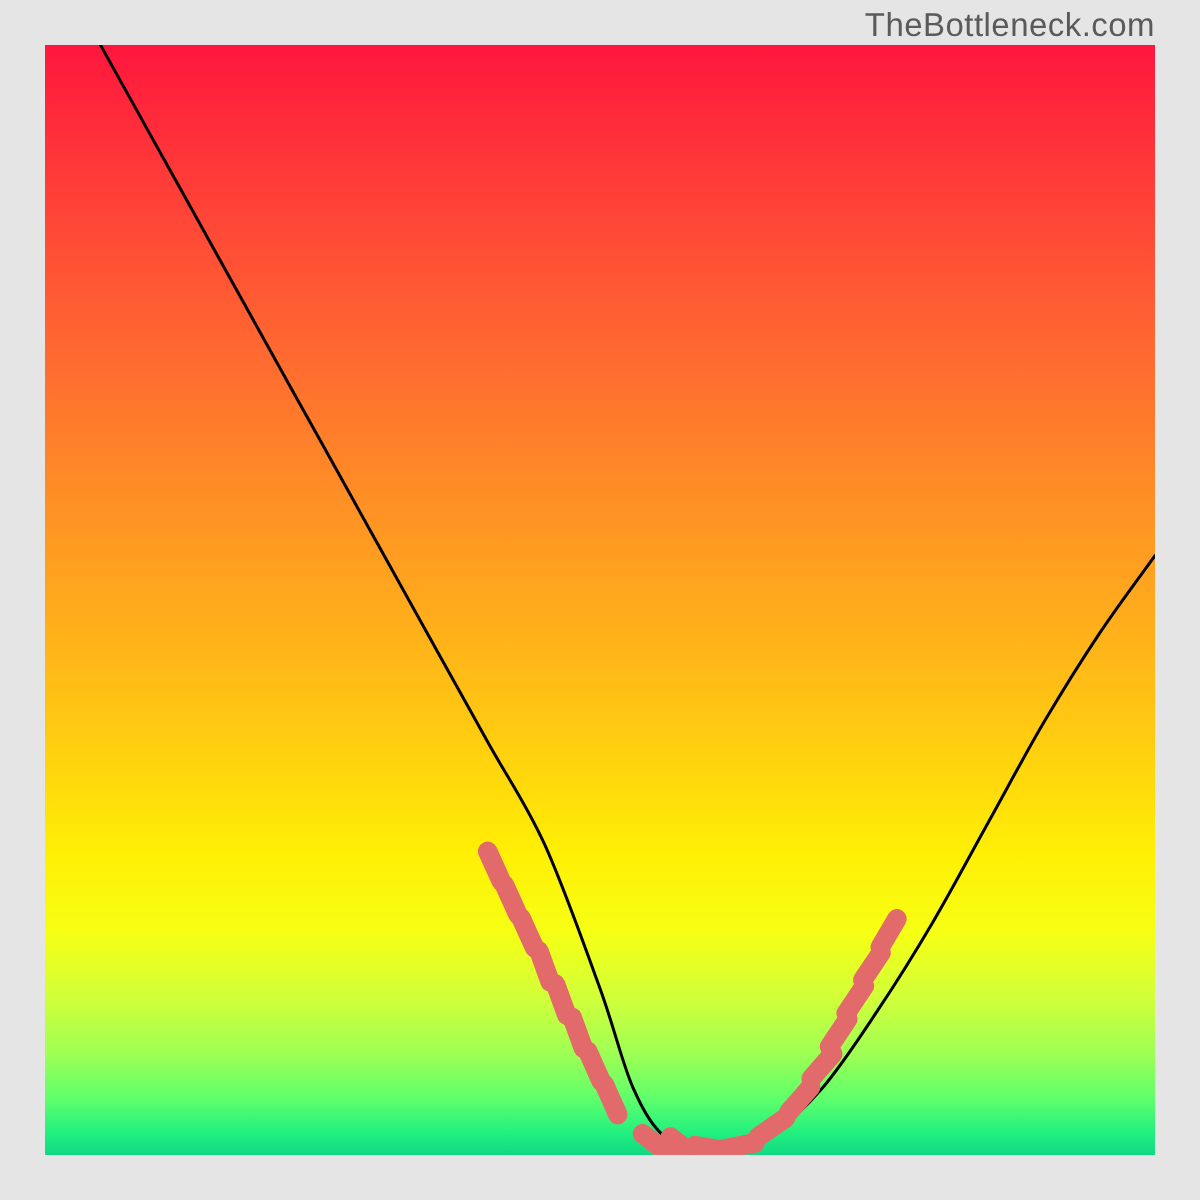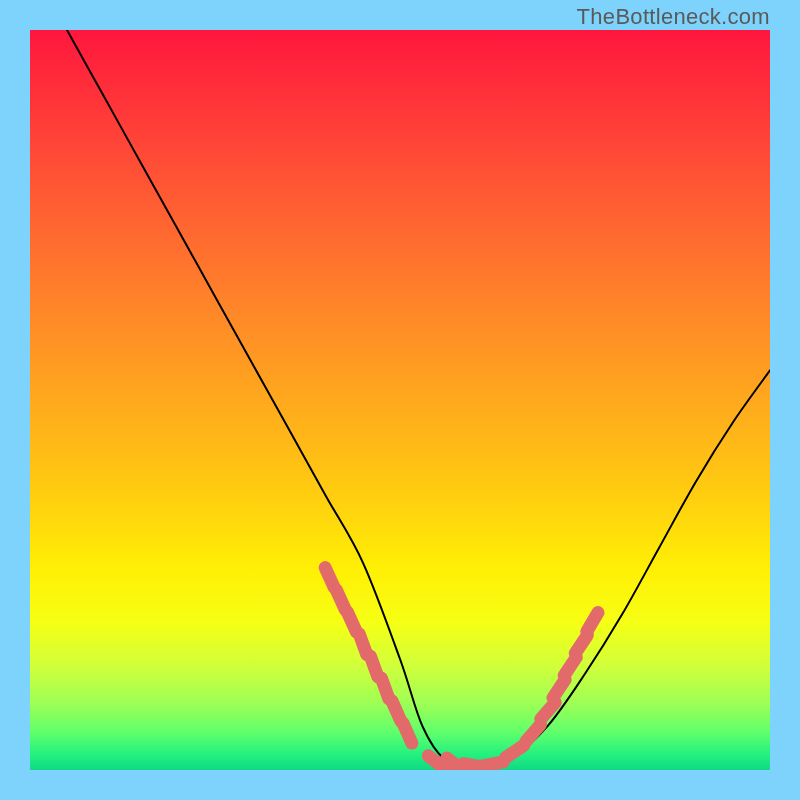--- a/index.html
+++ b/index.html
@@ -8,21 +8,21 @@
     width: 800px;
     height: 800px;
     background: #000000;
     overflow: hidden;
     font-family: Arial, Helvetica, sans-serif;
   }
   .stage {
     position: relative;
     width: 800px;
     height: 800px;
-    background: #7dd3fc;
+    background: #e5e5e5;
   }
   .plot-area {
     position: absolute;
     
     left: 30px;
     top: 30px;
     width: 740px;
     height: 740px;
     
     background: linear-gradient(

